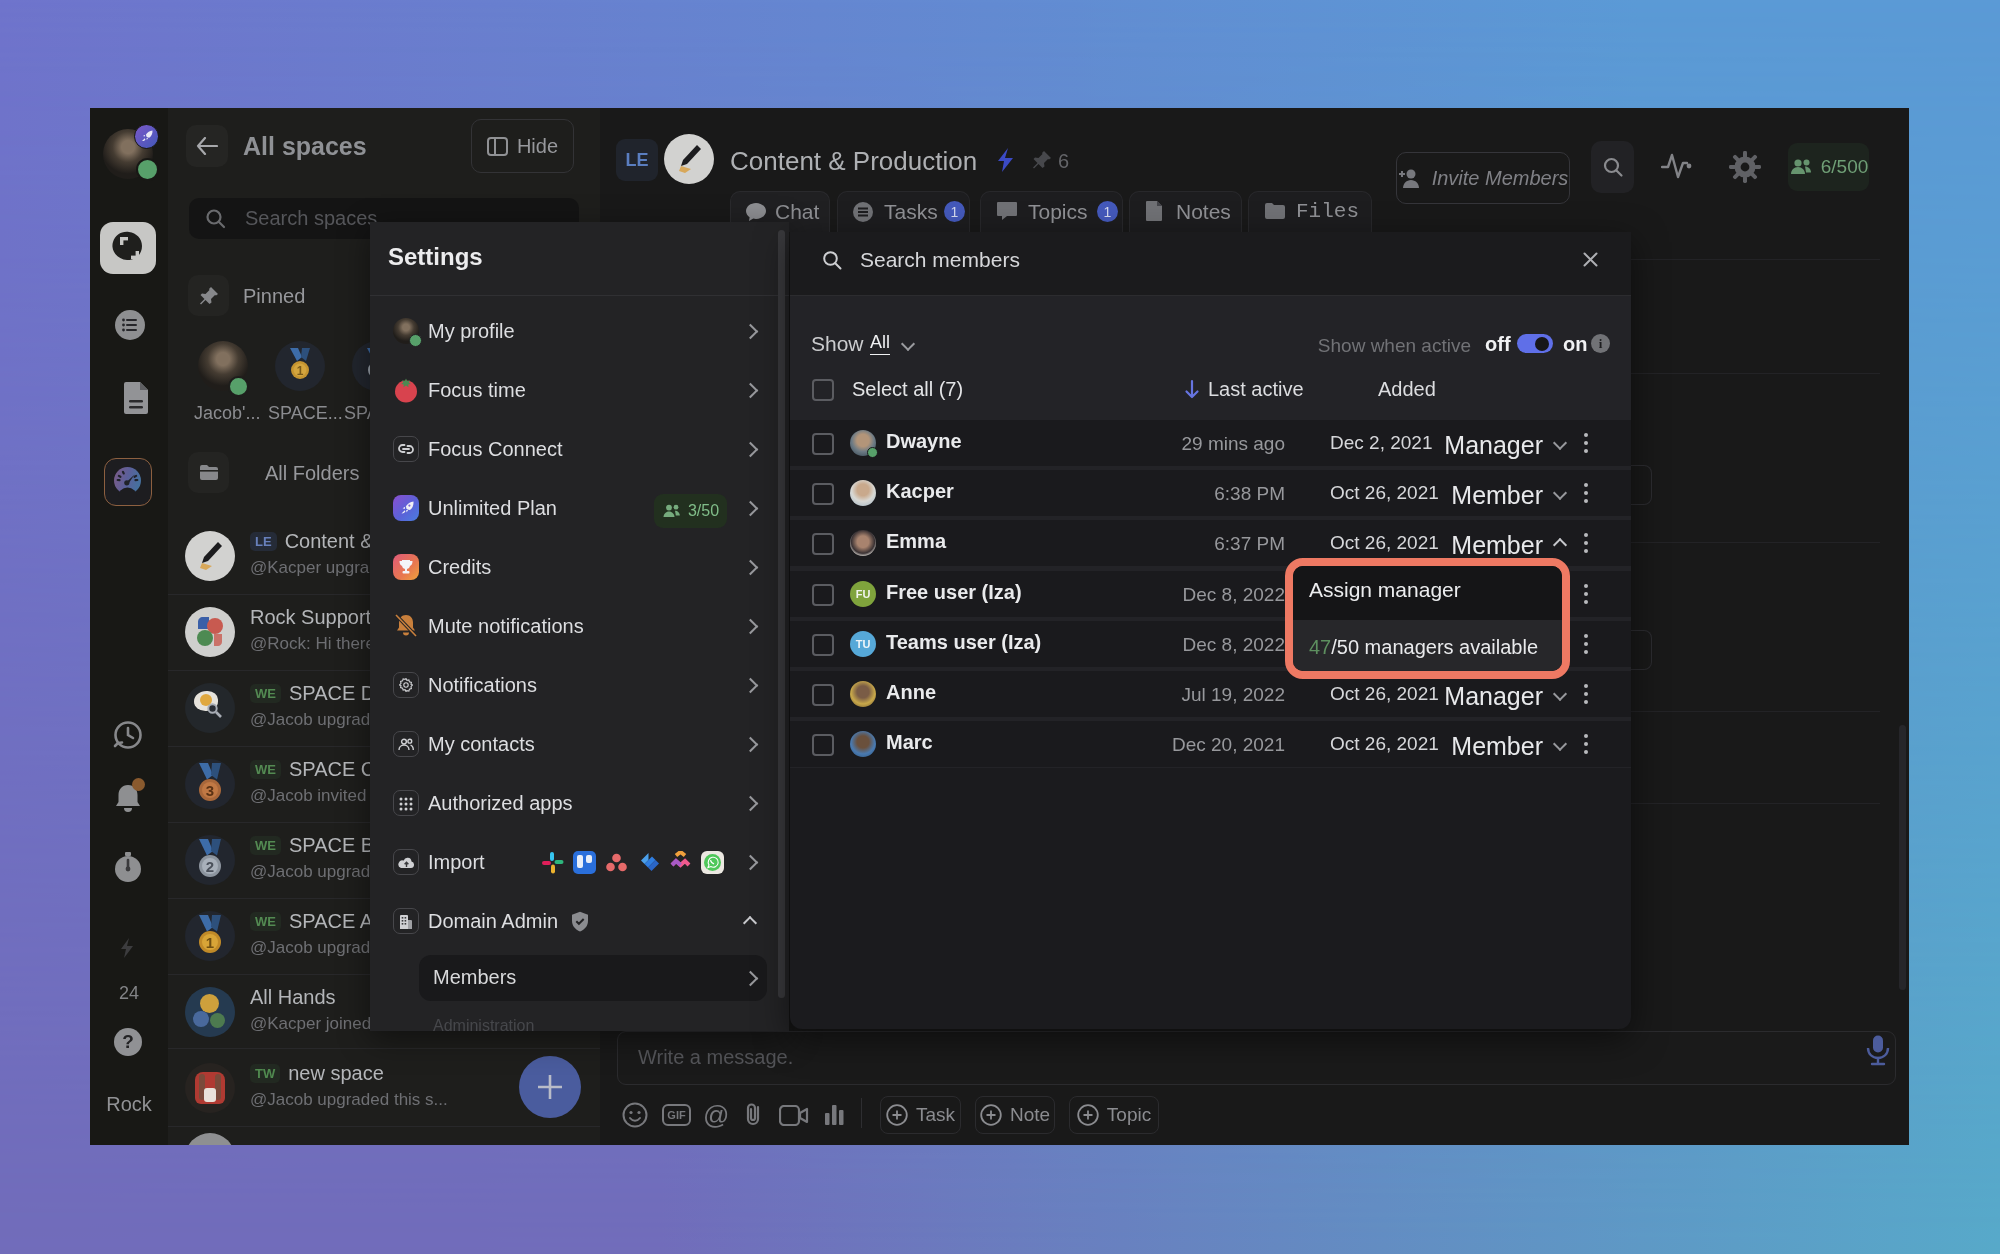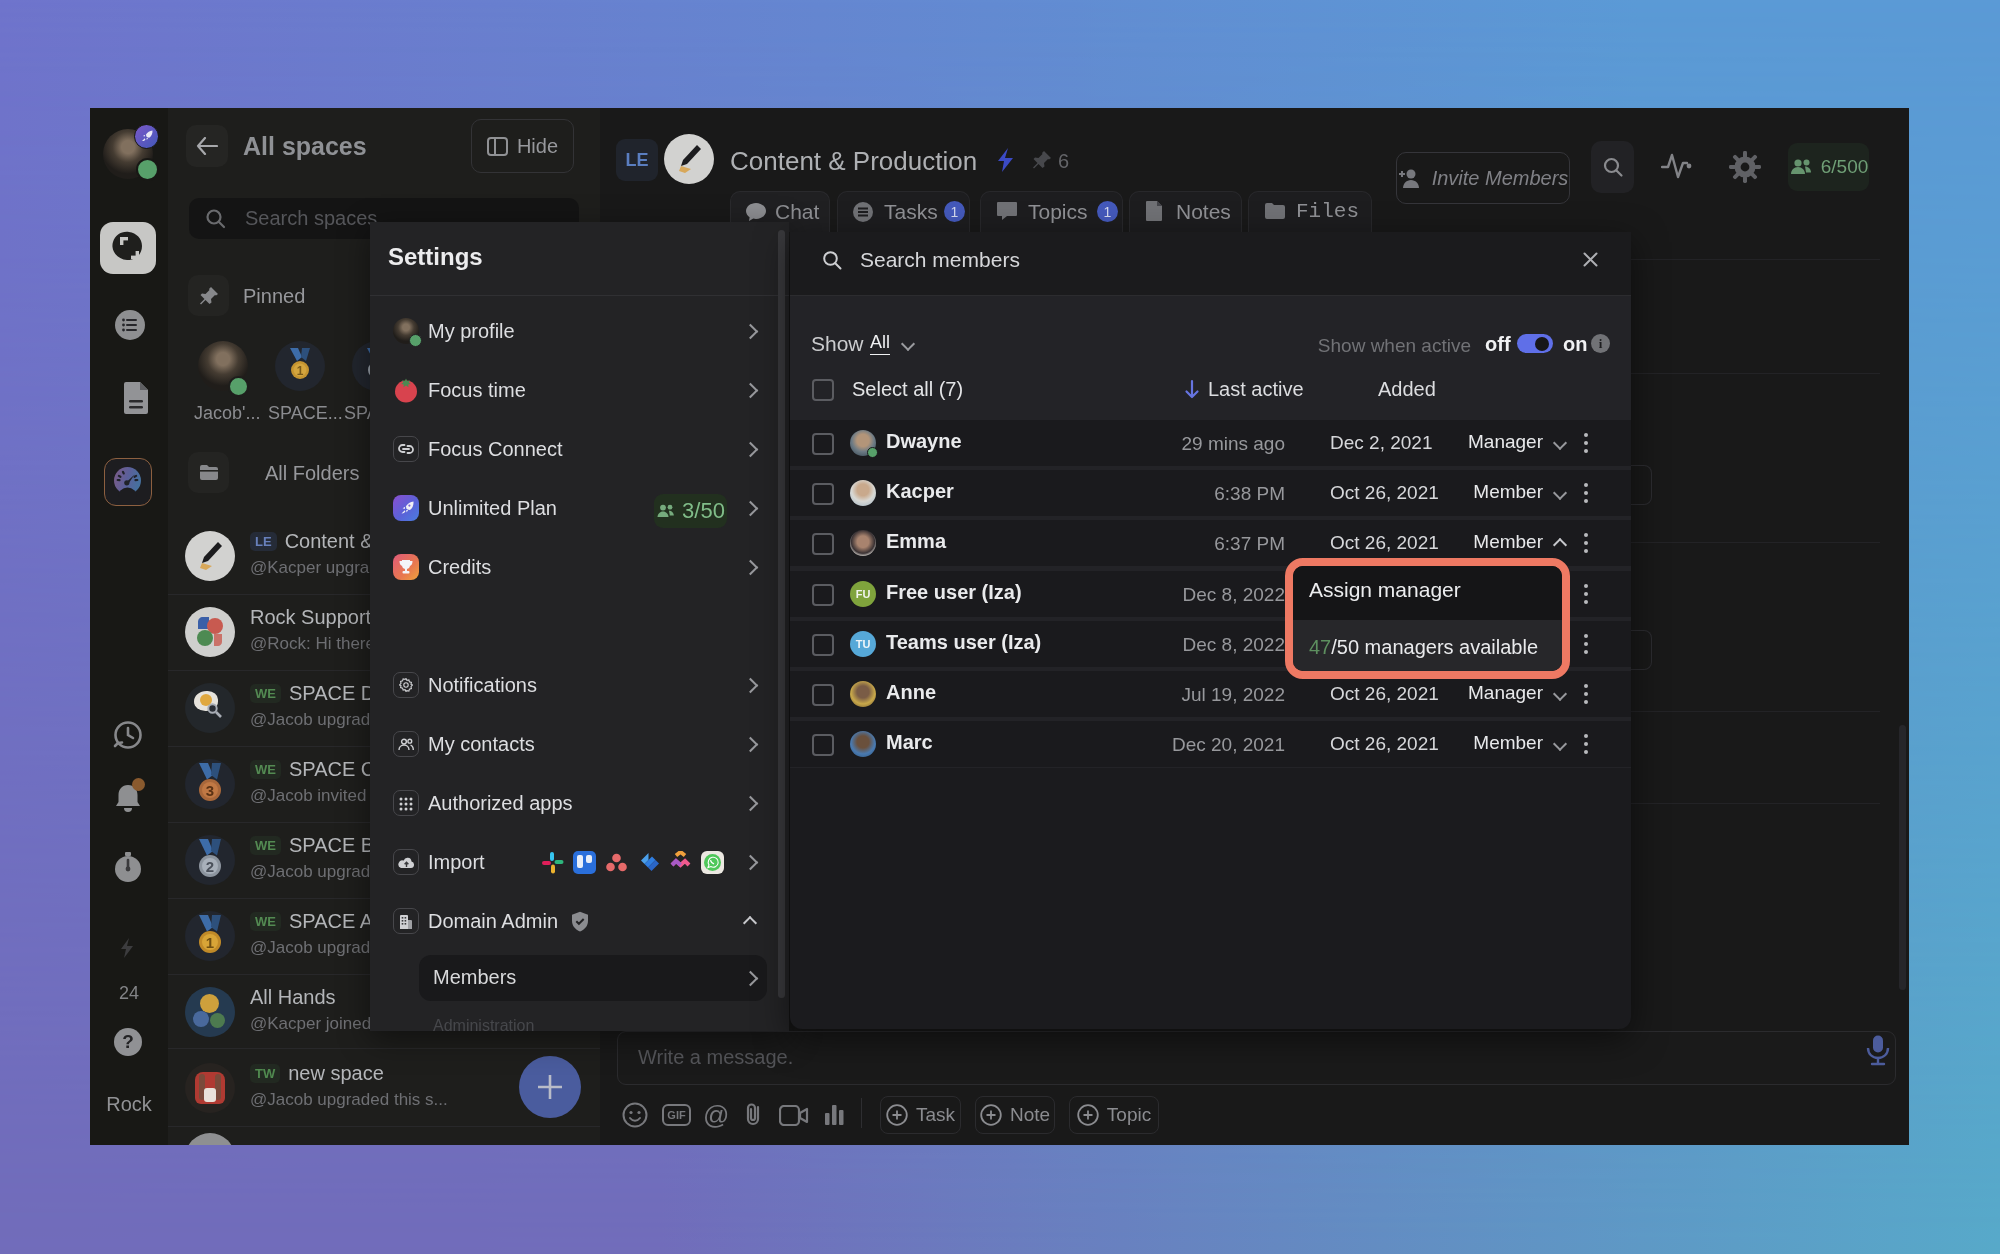--- a/index.html
+++ b/index.html
@@ -36,21 +36,21 @@
   .mtx{position:absolute;left:58px;top:12px;font-size:20px;color:#dddee1;white-space:nowrap;}
   .mchev{position:absolute;left:375px;top:18px;}
   .micsq{position:absolute;left:23px;top:10px;width:24px;height:24px;border:1.5px solid #47474b;border-radius:7px;}
   
   .mrow{position:absolute;left:0;width:841px;height:46px;background:#1a1a1d;}
   .mck{position:absolute;left:22px;top:13px;width:18px;height:18px;border:2px solid #5b5c61;border-radius:4px;}
   .mavt{position:absolute;left:60px;top:10px;width:26px;height:26px;border-radius:50%;}
   .mname{position:absolute;left:96px;top:10px;font-size:20px;font-weight:bold;color:#e9eaec;white-space:nowrap;}
   .mtime{position:absolute;right:346px;top:13px;font-size:19px;color:#97989c;white-space:nowrap;}
   .madd{position:absolute;left:540px;width:102px;top:12px;font-size:19px;color:#d6d7da;text-align:center;white-space:nowrap;}
-  .mrole{position:absolute;right:88px;top:11px;font-size:19px;color:#e8e9eb;white-space:nowrap;}
+  .mrole{position:absolute;right:88px;top:11px;font-size:25px;color:#e8e9eb;white-space:nowrap;}
   .mrolec{position:absolute;right:66px;top:18px;}
   .mdots{position:absolute;left:794px;top:9px;}
   .dot3{width:4px;height:4px;border-radius:50%;background:#b9babd;margin:4px auto;}
   
   .cbtn{position:absolute;top:988px;height:38px;border:1px solid #2b2b2e;border-radius:8px;color:#8b8c90;font-size:19px;display:flex;align-items:center;justify-content:center;gap:8px;box-sizing:border-box;}
 </style>
 </head>
 <body>
 <svg class="w" style="left:0;top:0;" width="2000" height="1254">
   <defs>
@@ -534,41 +534,53 @@
           <path d="M7.2 6.8L4.6 8.3l2.2.6zM10.2 9.8l-1.5 2.6-.6-2.2zM6.8 10.2l-3.3 3.3c1.6.2 3-.4 3.9-1.9z" fill="#f0f0f6"></path>
         </svg>
       <div class="mtx">Unlimited Plan</div>
       <div class="w" style="left:284px;top:9px;width:73px;height:34px;border-radius:9px;background:#22301f;display:flex;align-items:center;justify-content:center;gap:6px;">
         <svg width="20" height="16" viewBox="0 0 20 16">
             <circle cx="7" cy="4.6" r="2.9" fill="#76ab7d"></circle>
             <path d="M1.5 14c0-3.1 2.5-5.6 5.5-5.6s5.5 2.5 5.5 5.6z" fill="#76ab7d"></path>
             <circle cx="14" cy="4.2" r="2.4" fill="#76ab7d"></circle>
             <path d="M13 7.8c2.6 0 4.8 2.1 4.8 4.8h-4" fill="#76ab7d"></path>
           </svg>
-        <span style="font-size:22px;color:#80bd89;">3/50</span>
+        <span style="font-size:16px;color:#80bd89;">3/50</span>
       </div>
       <div class="mchev">
           <div class="chr"></div>
         </div>
     </div>
 
     <div class="mitem" style="top:322px;">
       <div class="mic" style="border-radius:8px;background:linear-gradient(135deg,#e05a7a 0%,#e8784f 60%,#f0a43c 100%);"></div>
       <svg class="w" style="left:28px;top:15px;" width="16" height="16" viewBox="0 0 16 16">
           <path d="M4 1h8v5a4 4 0 0 1-8 0z" fill="#f4f4f8"></path>
           <path d="M4 2H1.5c0 3 1 4.5 3 5zM12 2h2.5c0 3-1 4.5-3 5z" fill="#f4f4f8"></path>
           <path d="M7 9h2v3h-2z" fill="#f4f4f8"></path>
           <rect x="4.5" y="12" width="7" height="2.5" rx="1" fill="#f4f4f8"></rect>
         </svg>
       <div class="mtx">Credits</div>
       <div class="mchev">
           <div class="chr"></div>
         </div>
     </div>
 
+    <div class="mitem" style="top:381px;">
+      <svg class="w" style="left:23px;top:10px;" width="26" height="26" viewBox="0 0 26 26">
+          <path d="M13 2c-4.5 0-7 3.4-7 7.5v5L4 17.5h18L20 14.5v-5C20 5.4 17.5 2 13 2z" fill="#c87f3c"></path>
+          <path d="M10 19.5a3 3 0 0 0 6 0z" fill="#c87f3c"></path>
+          <path d="M3 2l20 21" stroke="#232325" stroke-width="3.4"></path>
+          <path d="M3 2l20 21" stroke="#c87f3c" stroke-width="1.6"></path>
+        </svg>
+      <div class="mtx">Mute notifications</div>
+      <div class="mchev">
+          <div class="chr"></div>
+        </div>
+    </div>
 
     <div class="mitem" style="top:440px;">
       <div class="micsq"></div>
       <svg class="w" style="left:29px;top:16px;" width="14" height="14" viewBox="0 0 14 14">
           <path d="M7 .5l.9 1.8 2-.4.5 2 2 .5-.4 2L13.5 7l-1.5 1.6.4 2-2 .5-.5 2-2-.4L7 13.5l-.9-1.8-2 .4-.5-2-2-.5.4-2L.5 7 2 5.4l-.4-2 2-.5.5-2 2 .4z" fill="none" stroke="#cfd0d3" stroke-width="1.1"></path>
           <circle cx="7" cy="7" r="2.2" fill="none" stroke="#cfd0d3" stroke-width="1.1"></circle>
         </svg>
       <div class="mtx">Notifications</div>
       <div class="mchev">
           <div class="chr"></div>

